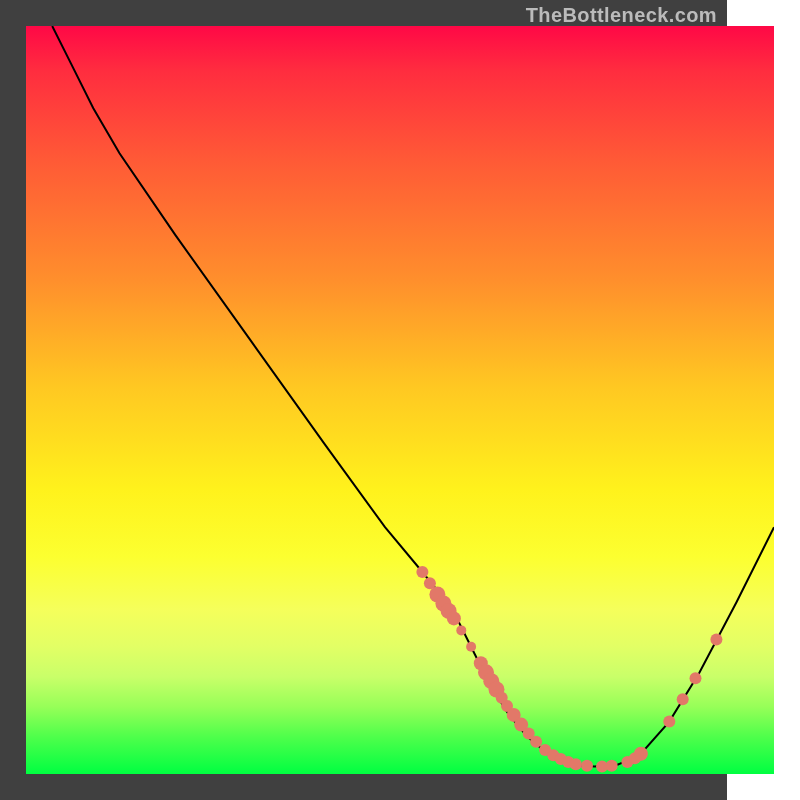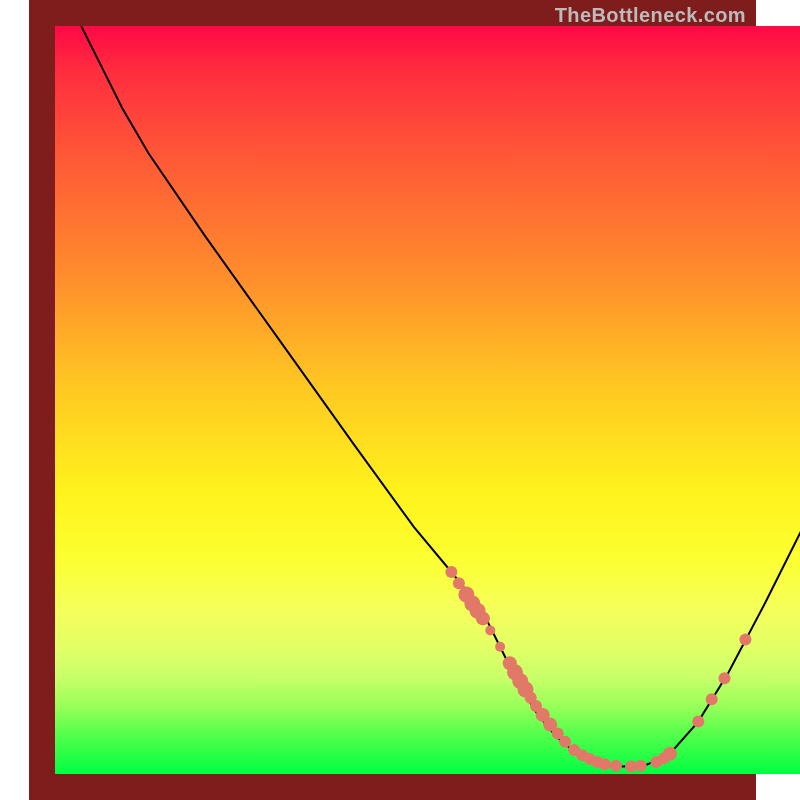--- a/index.html
+++ b/index.html
@@ -7,22 +7,21 @@
     padding: 0;
     width: 800px;
     height: 800px;
     overflow: hidden;
     font-family: Arial, sans-serif;
   }
   .chart-wrap {
     position: relative;
     width: 727px;
     height: 800px;
-    background: #7f1d1d;
-    margin-left: 29px;
+    background: #404040;
   }
   .plot-area {
     position: absolute;
     top: 26px;
     left: 26px;
     width: 748px;
     height: 748px;
     
     background: linear-gradient(to bottom,
       #ff0846 0%,

